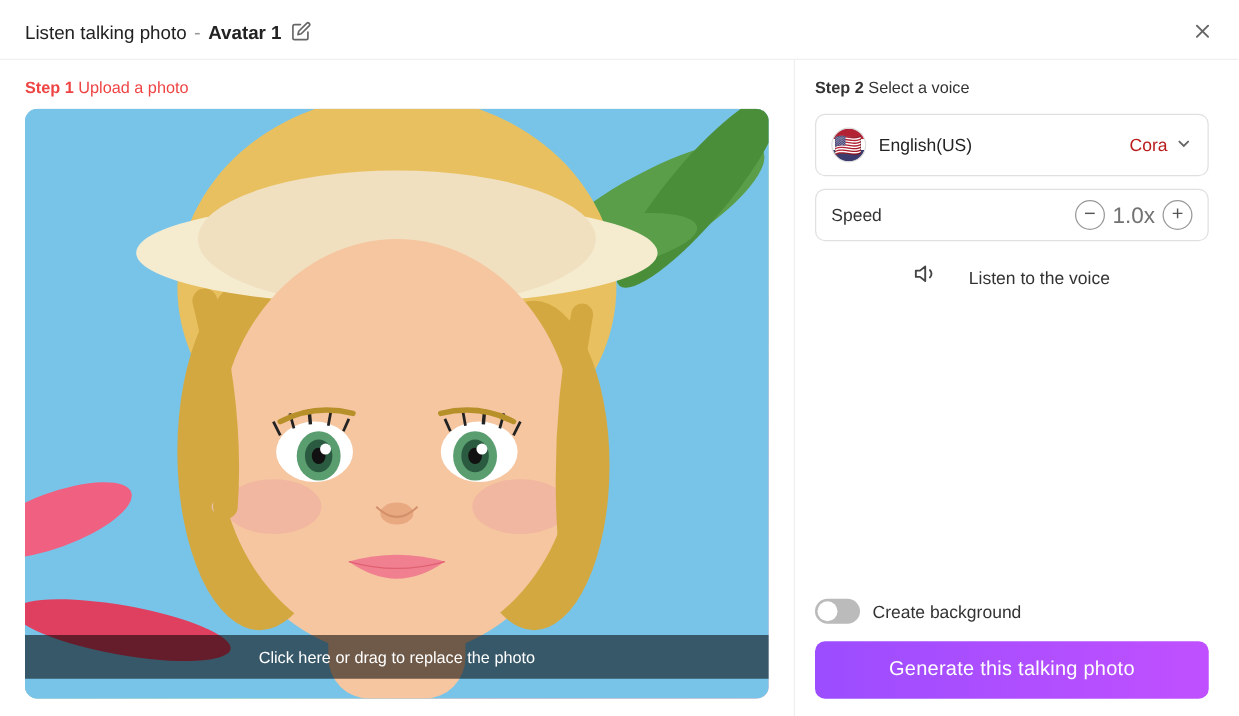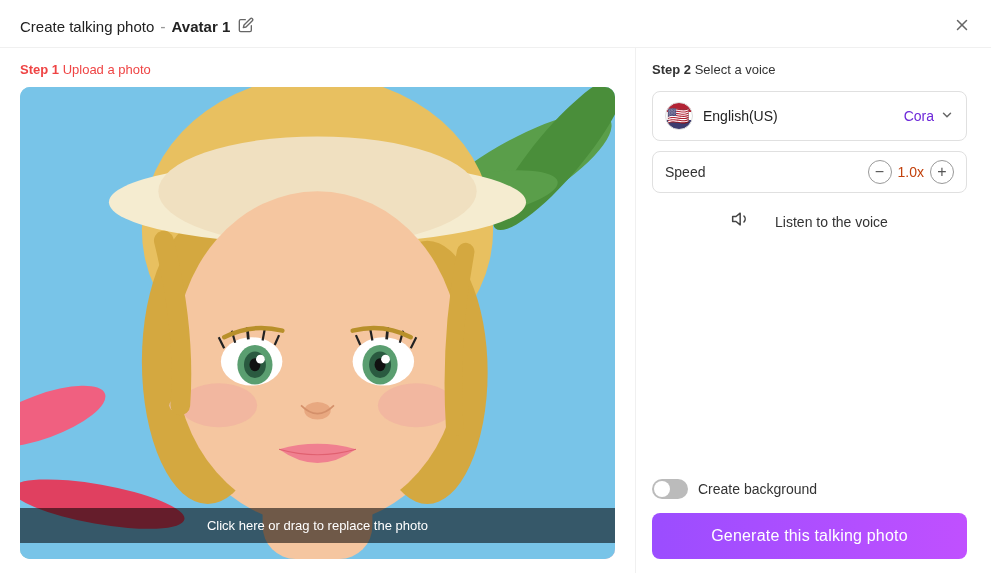--- a/index.html
+++ b/index.html
@@ -164,21 +164,21 @@
     }
 
     .voice-lang {
       font-size: 14px;
       color: #222;
       flex: 1;
     }
 
     .voice-name {
       font-size: 14px;
-      color: #6d28d9;
+      color: #b91c1c;
       margin-right: 6px;
     }
 
     .chevron-icon {
       color: #555;
       font-size: 12px;
     }
 
     
     .speed-control {
@@ -205,22 +205,22 @@
       cursor: pointer;
       display: flex;
       align-items: center;
       justify-content: center;
       font-size: 16px;
       color: #555;
       line-height: 1;
     }
 
     .speed-value {
-      font-size: 14px;
-      color: #c2410c;
+      font-size: 18px;
+      color: #737373;
       margin: 0 6px;
     }
 
     
     .listen-btn {
       display: flex;
       align-items: center;
       gap: 24px;
       cursor: pointer;
       color: #333;
@@ -295,21 +295,21 @@
       width: 100%;
       height: 100%;
     }
   </style>
 </head>
 <body>
 
 <div class="dialog">
 
   <div class="header">
-    <span class="header-title">Create talking photo</span>
+    <span class="header-title">Listen talking photo</span>
     <span class="header-separator">-</span>
     <span class="header-avatar">Avatar 1</span>
     <span class="edit-icon">
       <svg width="16" height="16" viewBox="0 0 24 24" fill="none" stroke="#666" stroke-width="2" stroke-linecap="round" stroke-linejoin="round">
         <path d="M11 4H4a2 2 0 0 0-2 2v14a2 2 0 0 0 2 2h14a2 2 0 0 0 2-2v-7"></path>
         <path d="M18.5 2.5a2.121 2.121 0 0 1 3 3L12 15l-4 1 1-4 9.5-9.5z"></path>
       </svg>
     </span>
     <span class="close-icon">
       <svg width="18" height="18" viewBox="0 0 24 24" fill="none" stroke="#666" stroke-width="2" stroke-linecap="round">

